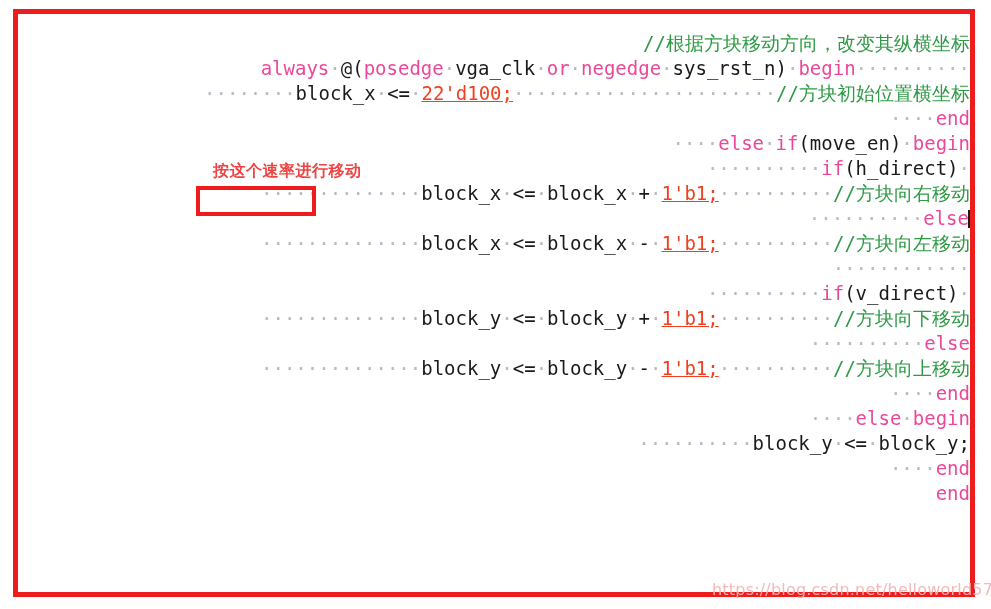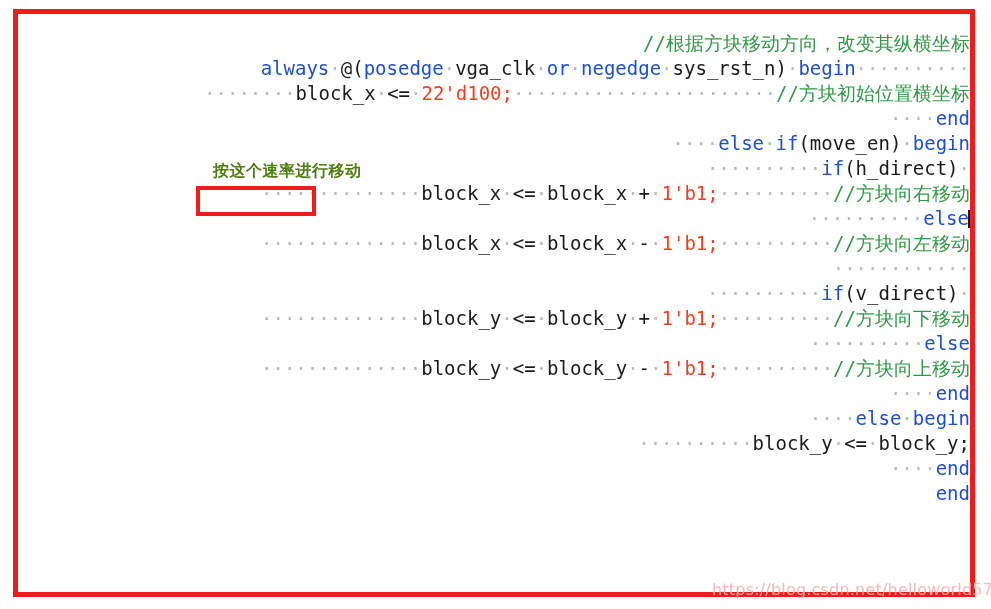--- a/index.html
+++ b/index.html
@@ -46,23 +46,23 @@
     height: 25px;
     line-height: 25px;
     font-size: 19px;
     letter-spacing: 0px;
     white-space: pre;
     color: #1a1a1a;
     text-align: right;
   }
 
   
-  .kw      { color: #1d4ed8; }        
+  .kw      { color: #ec4899; }        
   .plain   { color: #1a1a1a; }        
-  .num     { color: #f04020; }        
+  .num     { color: #f04020; text-decoration: underline; }        
   .cmt     { color: #2e9a46; }        
   .ws      { color: #b9b9c6; }        
 
   
   .marker-box {
     position: absolute;
     left: 196px;
     top: 186px;
     width: 120px;
     height: 30px;
@@ -72,21 +72,21 @@
   }
 
   
   .annotation {
     position: absolute;
     left: 213px;
     top: 161px;
     font-family: "DejaVu Sans", "Liberation Sans", sans-serif;
     font-size: 16px;
     font-weight: bold;
-    color: #4d7c0f;
+    color: #ef4444;
     white-space: nowrap;
     letter-spacing: 0.5px;
   }
 
   
   .caret {
     display: inline-block;
     width: 0;
     border-left: 2px solid #1a1a1a;
     height: 18px;

